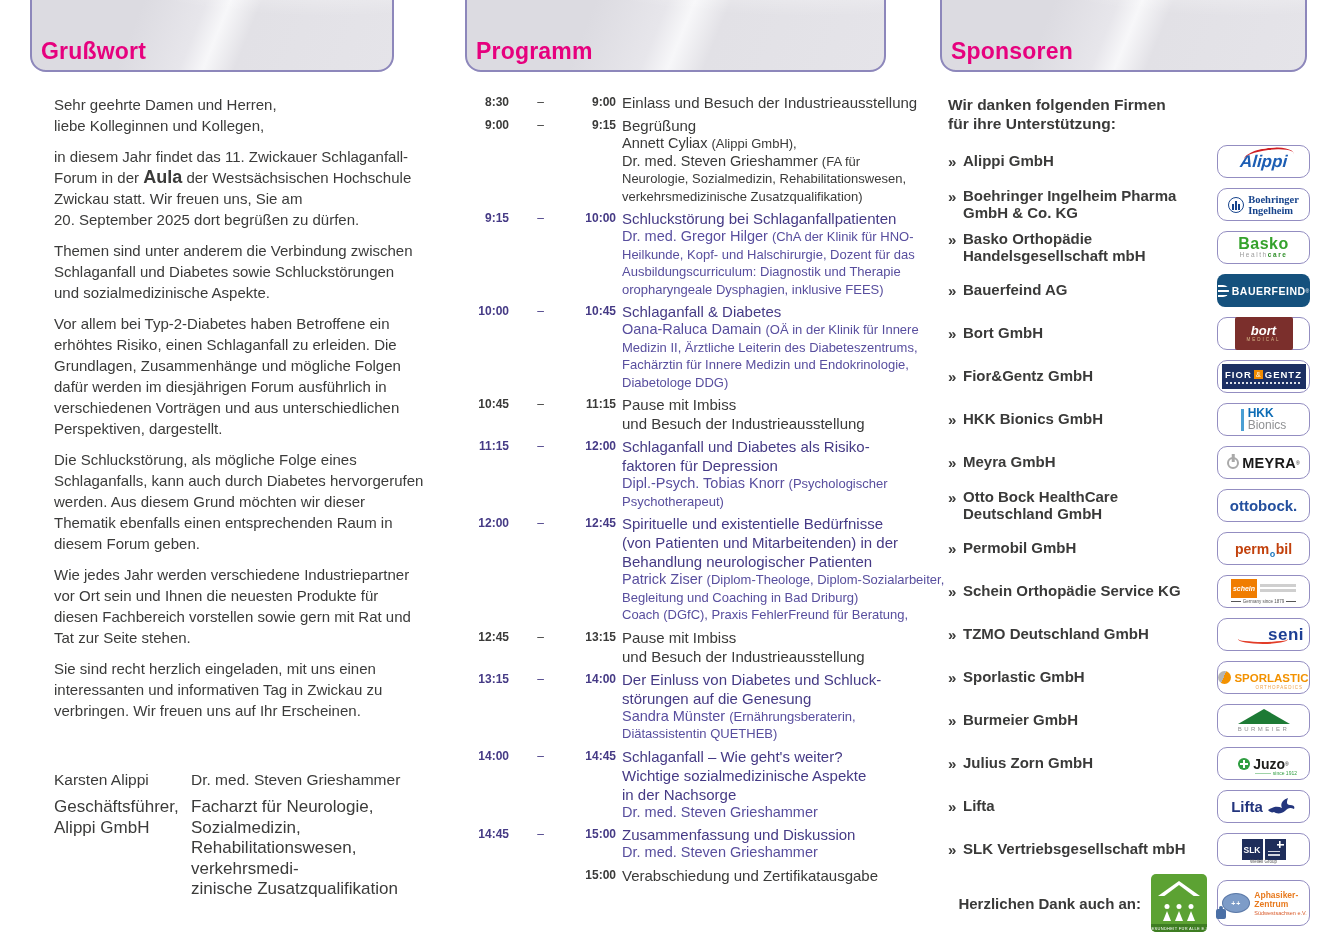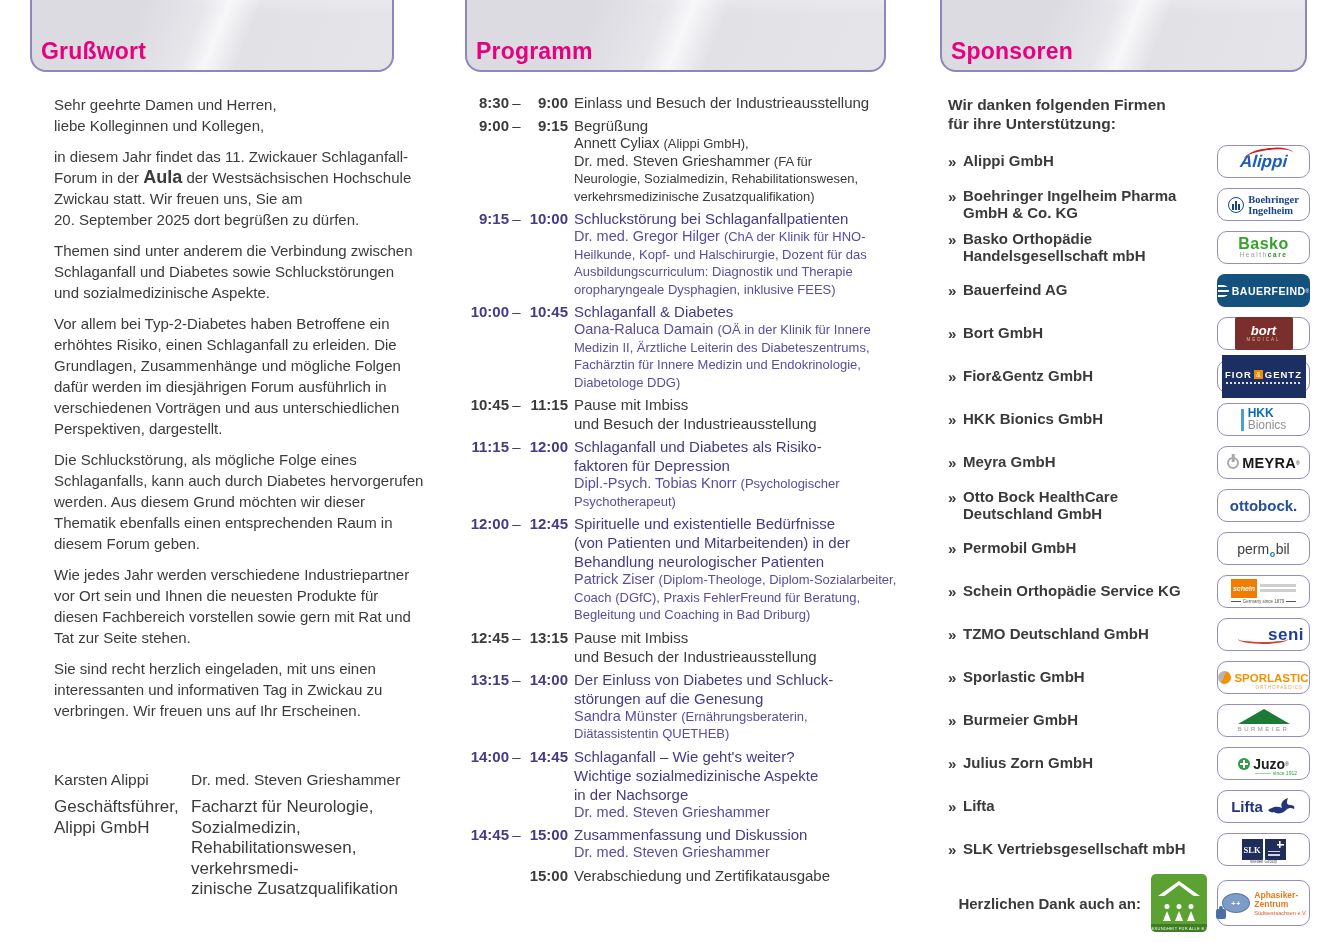--- a/index.html
+++ b/index.html
@@ -23,21 +23,21 @@
   .gline{white-space:nowrap;font-size:15px;line-height:21px;color:#3b3b3a;}
   .gline .b{font-weight:bold;font-size:18px;}
   .sig{display:flex;margin-top:49px;}
   .sig-l{width:137px;flex:0 0 137px;}
   .sig-name{font-size:15.5px;line-height:20px;margin-bottom:7px;}
   .sig-line{font-size:17px;line-height:20.5px;}
 
   
   .col-prog{position:absolute;left:467px;top:93px;width:445px;}
   .prow{display:flex;margin-bottom:4px;}
-  .times{flex:0 0 101px;display:flex;font-weight:bold;font-size:15px;line-height:19px;}
+  .times{flex:0 0 101px;display:flex;font-weight:bold;font-size:12px;line-height:19px;gap:24px;}
   .tstart{width:42px;text-align:right;display:inline-block;}
   .tdash{width:15px;text-align:center;display:inline-block;font-weight:normal;}
   .tend{width:44px;text-align:right;display:inline-block;}
   .pbody{margin-left:6px;}
   .tline{white-space:nowrap;font-size:15px;font-weight:normal;line-height:19px;}
   .sline{white-space:nowrap;font-size:13px;line-height:17.5px;}
   .sline .big{font-size:14.5px;}
   .row-dark{color:#3a3a39;}
   .row-purple{color:#453a85;}
   .row-dark .speakers{color:#3a3a39;}
@@ -73,39 +73,39 @@
   .logo-bauerfeind{background:#15517d;border:none;border-radius:8px;}
   .bf-icon{width:11px;height:12px;margin-right:3px;border-radius:0 6px 6px 0;
     background:linear-gradient(#fff 0 2.4px,transparent 2.4px 4.8px,#fff 4.8px 7.2px,transparent 7.2px 9.6px,#fff 9.6px 12px);}
   .bf-txt{color:#fff;font-weight:bold;font-size:10.5px;letter-spacing:.5px;}
   .bf-reg{color:#fff;font-size:5px;vertical-align:top;}
   
   .bort-inner{width:58px;height:33px;background:#7b2f2c;display:flex;flex-direction:column;align-items:center;justify-content:center;border-radius:2px;}
   .bort-main{color:#fff;font-weight:bold;font-style:italic;font-size:13px;line-height:12px;}
   .bort-sub{color:#d9b98a;font-size:4.5px;letter-spacing:2px;}
   
-  .fg-inner{width:84px;height:43px;background:#1c2f63;display:flex;flex-direction:column;align-items:center;justify-content:center;}
+  .fg-inner{width:84px;height:25px;background:#1c2f63;display:flex;flex-direction:column;align-items:center;justify-content:center;}
   .fg-row{display:flex;align-items:center;gap:2px;}
   .fg-t{color:#fff;font-weight:bold;font-size:9.5px;letter-spacing:1px;}
   .fg-amp{background:#f18a00;color:#fff;font-size:7px;width:9px;height:9px;display:flex;align-items:center;justify-content:center;}
   .fg-line{margin-top:2px;width:76px;height:2px;background:repeating-linear-gradient(90deg,rgba(255,255,255,.85) 0 2px,transparent 2px 4px);}
   
   .hkk-bar{width:3px;height:22px;background:#4a9fd4;margin-right:4px;}
   .hkk-col{display:flex;flex-direction:column;justify-content:space-between;}
   .hkk-l1{color:#0d6cb5;font-weight:bold;font-size:12px;line-height:11.5px;}
   .hkk-l2{color:#8f9193;font-size:12px;line-height:11.5px;}
   
   .meyra-icon{width:12px;height:12px;border:2px solid #a9a9a9;border-radius:50%;position:relative;margin-right:3px;box-sizing:border-box;}
   .meyra-icon::before{content:"";position:absolute;left:50%;top:-5px;transform:translateX(-50%);width:2.5px;height:8px;background:#a9a9a9;}
   .meyra-txt{color:#1a1a1a;font-weight:900;font-size:14.5px;letter-spacing:.3px;}
   .meyra-reg{font-size:5px;vertical-align:top;color:#1a1a1a;}
   
   .otto-txt{color:#24509e;font-weight:bold;font-size:15px;}
   
-  .perm-t{color:#404040;font-weight:normal;font-size:14px;}
+  .perm-t{color:#c2410c;font-weight:bold;font-size:14px;}
   .perm-o{color:#1b76bd;font-weight:bold;font-size:9px;position:relative;top:3px;margin:0 .5px;}
   
   .schein-wrap{display:flex;flex-direction:column;align-items:center;}
   .schein-row{display:flex;align-items:center;gap:3px;}
   .schein-sq{width:26px;height:19px;background:#f07d00;color:#fff;font-style:italic;font-weight:bold;font-size:7px;display:flex;align-items:center;justify-content:center;}
   .schein-bars{display:flex;flex-direction:column;gap:2px;}
   .schein-bar{width:36px;height:3px;background:#cfcfcf;}
   .schein-sub{font-size:4.5px;color:#555;margin-top:1.5px;display:flex;align-items:center;gap:2px;}
   .schein-sub::before,.schein-sub::after{content:"";width:10px;height:1px;background:#555;}
   
@@ -122,21 +122,21 @@
   
   .juzo-icon{width:12px;height:12px;border-radius:50%;margin-right:3px;
     background:linear-gradient(#fff,#fff) center/2px 8px no-repeat,linear-gradient(#fff,#fff) center/8px 2px no-repeat,#2f9e41;}
   .juzo-txt{color:#1d1d1b;font-weight:900;font-size:14px;}
   .juzo-reg{font-size:5px;vertical-align:top;color:#1d1d1b;}
   .juzo-sub{position:absolute;bottom:3px;right:12px;font-size:5px;color:#2f9e41;display:flex;align-items:center;gap:2px;}
   .juzo-sub::before{content:"";width:16px;height:1px;background:#9fd3a8;}
   
   .lifta-txt{color:#23357d;font-weight:900;font-size:15px;margin-right:3px;}
   
-  .slk-row{display:flex;align-items:flex-end;font-family:Liberation Serif, serif;}
+  .slk-row{display:flex;align-items:flex-end;}
   .slk-sq1{width:21px;height:21px;background:#1e2d5a;color:#fff;display:flex;align-items:center;justify-content:center;font-weight:bold;font-size:8.5px;margin-right:2px;}
   .slk-sq2{width:21px;height:21px;background:#1e2d5a;position:relative;}
   .slk-sq2::before{content:"";position:absolute;top:2px;right:2px;width:7px;height:7px;
     background:linear-gradient(#fff,#fff) center/1.6px 7px no-repeat,linear-gradient(#fff,#fff) center/7px 1.6px no-repeat;}
   .slk-sq2::after{content:"";position:absolute;left:3px;top:12px;width:12px;height:5px;
     background:linear-gradient(rgba(255,255,255,.8) 0 1.4px,transparent 1.4px 3px,rgba(255,255,255,.8) 3px 4.4px);}
   .slk-sub{position:absolute;bottom:1.5px;left:50%;transform:translateX(-50%);font-size:4.5px;color:#555;}
   
   .charity{width:56px;height:58px;background:#5ca233;border-radius:5px;position:relative;overflow:hidden;flex:0 0 56px;margin-right:10px;}
   .ch-roof{position:absolute;top:7px;left:50%;transform:translateX(-50%);width:0;height:0;border-left:21px solid transparent;border-right:21px solid transparent;border-bottom:15px solid #fff;}
@@ -334,22 +334,22 @@
           <span class="tend">12:45</span>
         </div>
         <div class="pbody">
           <div class="ptitle">
             <div class="tline">Spirituelle und existentielle Bedürfnisse</div>
             <div class="tline">(von Patienten und Mitarbeitenden) in der</div>
             <div class="tline">Behandlung neurologischer Patienten</div>
           </div>
           <div class="speakers">
             <div class="sline"><span class="big">Patrick Ziser </span><span>(Diplom-Theologe, Diplom-Sozialarbeiter,</span></div>
+            <div class="sline"><span>Begleitung und Coaching in Bad Driburg)</span></div>
             <div class="sline"><span>Coach (DGfC), Praxis FehlerFreund für Beratung,</span></div>
-            <div class="sline"><span>Begleitung und Coaching in Bad Driburg)</span></div>
           </div>
         </div>
       </div>
       <div class="prow row-dark">
         <div class="times">
           <span class="tstart">12:45</span>
           <span class="tdash">–</span>
           <span class="tend">13:15</span>
         </div>
         <div class="pbody">

